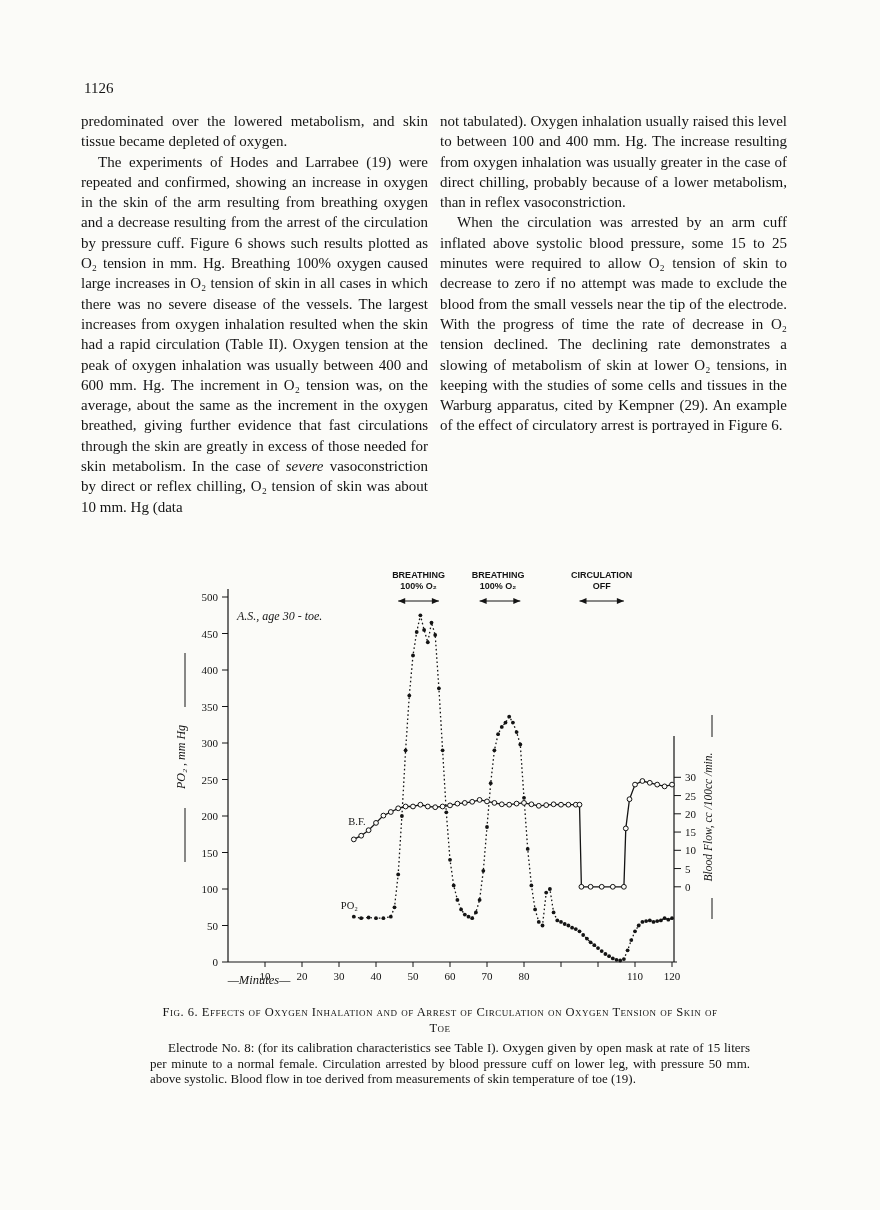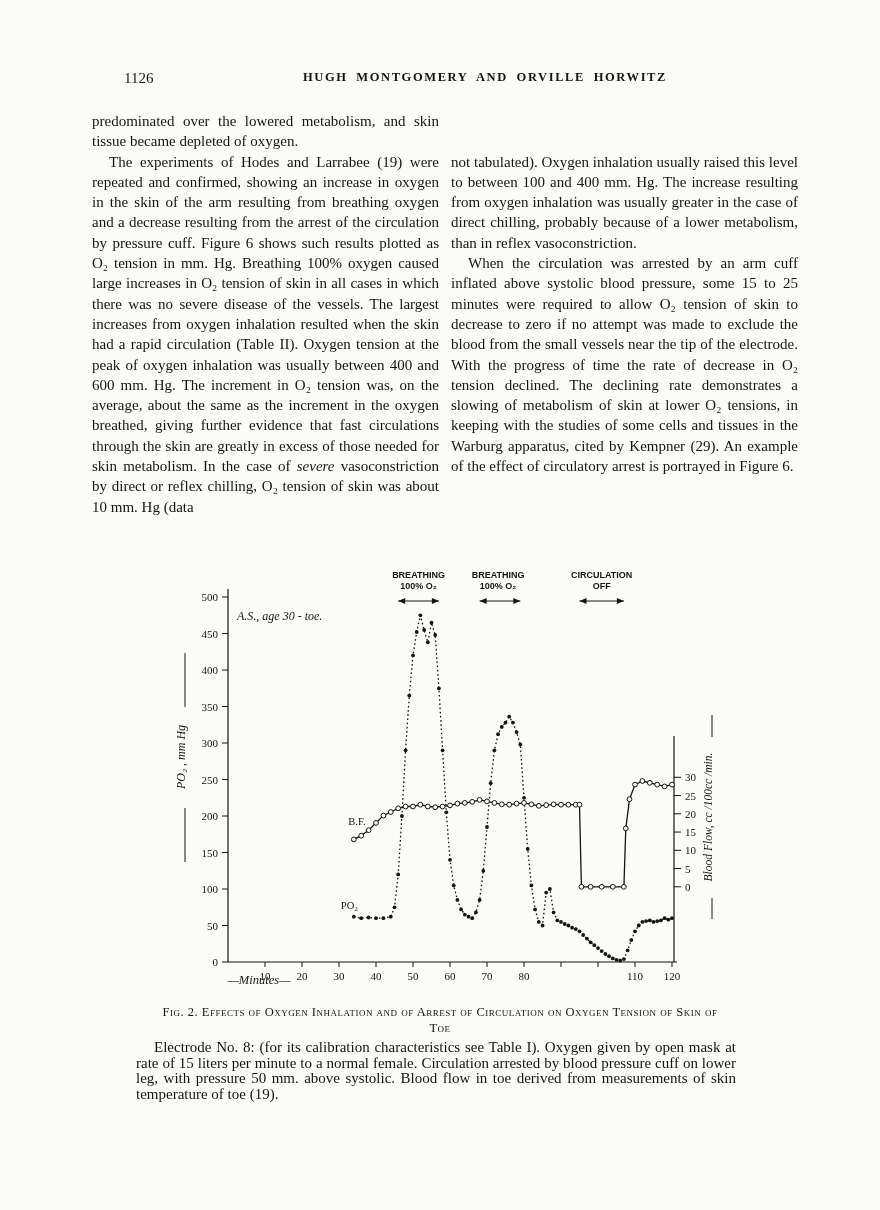--- a/index.html
+++ b/index.html
@@ -1,44 +1,43 @@
 <!DOCTYPE html>
 <html><head>
 <meta charset="utf-8">
 <style>
   * { margin:0; padding:0; box-sizing:border-box; }
   html,body { background:#e9e9e7; }
   body { width:880px; height:1210px; font-family:"Liberation Serif","DejaVu Serif",serif; color:#141414; }
   .page { position:relative; width:880px; height:1210px; background:#fbfbf8; overflow:hidden; }
 
-  .header { position:absolute; top:70px; left:84px; width:722px; height:20px;margin-left:40px; }
+  .header { position:absolute; top:80px; left:84px; width:722px; height:20px; }
   .page-num { position:absolute; left:0; top:0; font-size:15px; }
   .running-title { display:block; text-align:center; font-size:12.5px; font-weight:bold; letter-spacing:1.6px; word-spacing:4px; }
 
-  .columns { position:absolute; top:111px; left:92px; width:722px; display:flex; gap:12px;align-items:center; }
+  .columns { position:absolute; top:111px; left:81px; width:722px; display:flex; gap:12px; }
   .col { width:347px; font-size:15px; line-height:20.3px; text-align:justify; }
   .col p { text-indent:0; }
   .col p.indent { text-indent:17px;font-family:Liberation Serif, serif; }
 
   .figure { position:absolute; left:0; top:563px; width:880px; height:560px; }
   #chart-svg { position:absolute; left:163px; top:2px; }
 
   .fig-caption-title { position:absolute; top:442px; left:160px; width:560px; text-align:center;
     font-size:12.5px; font-variant:small-caps; letter-spacing:0.5px; line-height:15.5px; }
-  .fig-caption-body { position:absolute; top:477px; left:136px; width:600px;
-    font-size:15px; line-height:15.6px; text-align:justify; text-indent:18px; }
+  .fig-caption-body { position:absolute; top:477px; left:150px; width:600px;
+    font-size:13px; line-height:15.6px; text-align:justify; text-indent:18px; }
 </style>
 </head>
 <body>
 
 <div class="page">
 
   <div class="header">
     <span class="page-num">1126</span>
-    <span class="running-title">HUGH MONTGOMERY AND ORVILLE HORWITZ</span>
   </div>
 
   <div class="columns">
     <div class="col" id="col-left">
         <p><span>predominated over the lowered metabolism, and skin tissue became depleted of oxygen.</span></p>
         <p class="indent"><span>The experiments of Hodes and Larrabee (19) were repeated and confirmed, showing an increase in oxygen in the skin of the arm resulting from breathing oxygen and a decrease resulting from the arrest of the circulation by pressure cuff. Figure 6 shows such results plotted as O₂ tension in mm. Hg.  Breathing 100% oxygen caused large increases in O₂ tension of skin in all cases in which there was no severe disease of the vessels. The largest increases from oxygen inhalation resulted when the skin had a rapid circulation (Table II).  Oxygen tension at the peak of oxygen inhalation was usually between 400 and 600 mm. Hg.  The increment in O₂ tension was, on the average, about the same as the increment in the oxygen breathed, giving further evidence that fast circulations through the skin are greatly in excess of those needed for skin metabolism.  In the case of </span><span style="font-style: italic;">severe</span><span> vasoconstriction by direct or reflex chilling, O₂ tension of skin was about 10 mm. Hg (data</span></p>
       </div>
     <div class="col" id="col-right">
         <p><span>not tabulated).  Oxygen inhalation usually raised this level to between 100 and 400 mm. Hg.  The increase resulting from oxygen inhalation was usually greater in the case of direct chilling, probably because of a lower metabolism, than in reflex vasoconstriction.</span></p>
         <p class="indent"><span>When the circulation was arrested by an arm cuff inflated above systolic blood pressure, some 15 to 25 minutes were required to allow O₂ tension of skin to decrease to zero if no attempt was made to exclude the blood from the small vessels near the tip of the electrode.  With the progress of time the rate of decrease in O₂ tension declined. The declining rate demonstrates a slowing of metabolism of skin at lower O₂ tensions, in keeping with the studies of some cells and tissues in the Warburg apparatus, cited by Kempner (29).  An example of the effect of circulatory arrest is portrayed in Figure 6.</span></p>
@@ -266,17 +265,17 @@
           <circle cx="466.5" cy="234.2" r="2.4" fill="#fbfbf8" stroke="#141414" stroke-width="1"></circle>
           <circle cx="472.0" cy="219.6" r="2.4" fill="#fbfbf8" stroke="#141414" stroke-width="1"></circle>
           <circle cx="479.4" cy="216.0" r="2.4" fill="#fbfbf8" stroke="#141414" stroke-width="1"></circle>
           <circle cx="486.8" cy="217.8" r="2.4" fill="#fbfbf8" stroke="#141414" stroke-width="1"></circle>
           <circle cx="494.2" cy="219.6" r="2.4" fill="#fbfbf8" stroke="#141414" stroke-width="1"></circle>
           <circle cx="501.6" cy="221.4" r="2.4" fill="#fbfbf8" stroke="#141414" stroke-width="1"></circle>
           <circle cx="509.0" cy="219.6" r="2.4" fill="#fbfbf8" stroke="#141414" stroke-width="1"></circle>
           <text x="185.25" y="259.76" fill="#141414" font-size="10.5" text-anchor="start">B.F.</text>
         </g>
       </svg>
-    <div class="fig-caption-title">Fig. 2. Effects of Oxygen Inhalation and of Arrest of Circulation on Oxygen Tension of Skin of Toe</div>
+    <div class="fig-caption-title">Fig. 6. Effects of Oxygen Inhalation and of Arrest of Circulation on Oxygen Tension of Skin of Toe</div>
     <div class="fig-caption-body">Electrode No. 8: (for its calibration characteristics see Table I).  Oxygen given by open mask at rate of 15 liters per minute to a normal female.  Circulation arrested by blood pressure cuff on lower leg, with pressure 50 mm. above systolic.  Blood flow in toe derived from measurements of skin temperature of toe (19).</div>
   </div>
 
 </div>
 
 </body></html>

